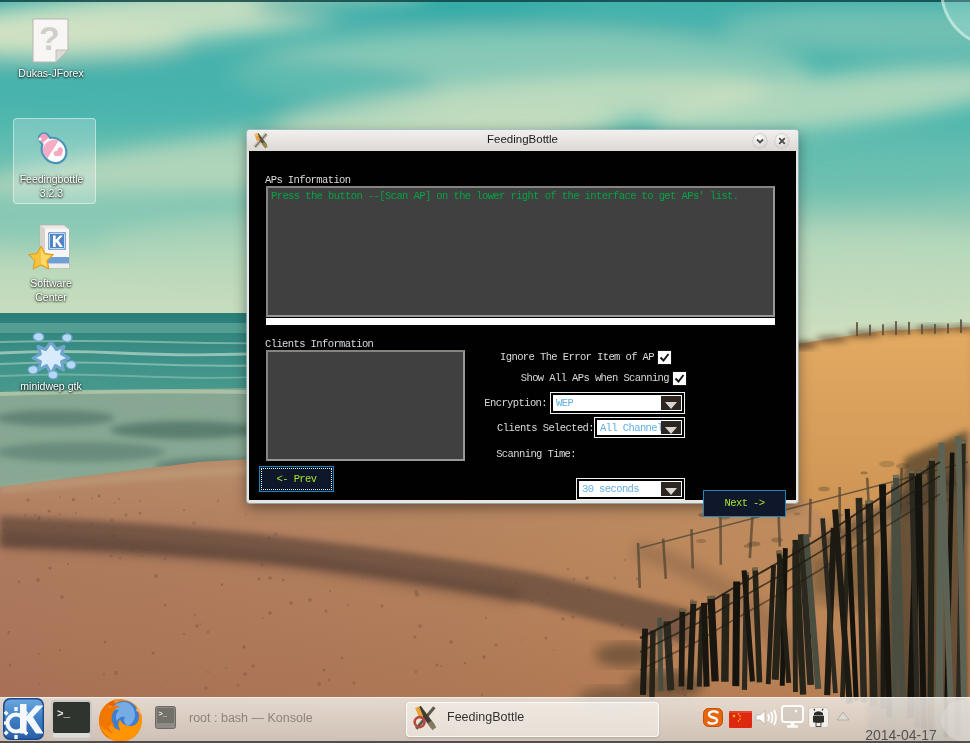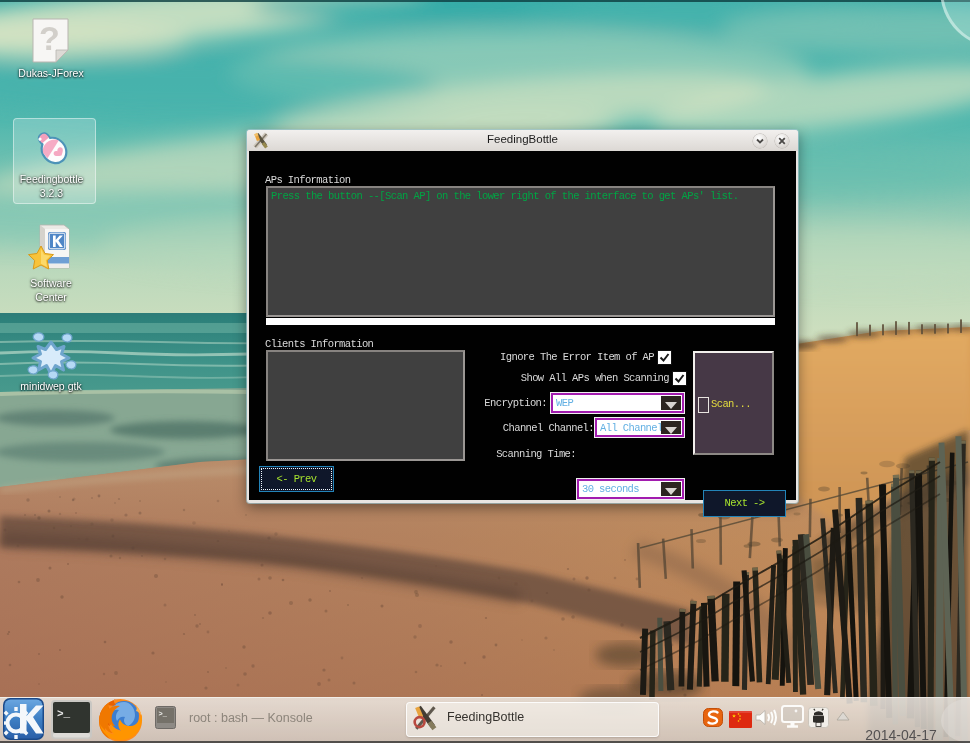--- a/index.html
+++ b/index.html
@@ -16,21 +16,21 @@
     background:linear-gradient(#f2f0ee,#dcd8d4);}
   #ttitle{position:absolute;left:0;right:0;top:3px;text-align:center;font-size:11.5px;color:#1c1c1c;}
   .tbtn{position:absolute;top:4px;width:14px;height:14px;border-radius:50%;
     background:radial-gradient(circle at 40% 30%,#ffffff,#dbd7d3 70%,#c9c5c1);
     box-shadow:0 0 0 .5px #b5b1ad; color:#4c4a48;text-align:center;}
   #client{position:absolute;left:2px;top:21px;width:547px;height:349px;background:#010101;}
   .mono{font-family:"Liberation Mono",monospace;font-size:10.5px;letter-spacing:-0.6px;color:#dadada;white-space:pre;}
   .sunk{position:absolute;background:#404040;border:2px solid;border-color:#878380 #9b9794 #9b9794 #878380;}
   .cb{position:absolute;width:13px;height:13px;background:#fff;border:1px solid #111;}
   .cb svg{position:absolute;left:0;top:0;}
-  .dd{position:absolute;background:#fff;border:2px solid #a21caf;box-shadow:0 0 0 1px #f0f0f0;}
+  .dd{position:absolute;background:#fff;border:2px solid #000000;box-shadow:0 0 0 1px #f0f0f0;}
   .ddtx{position:absolute;left:3px;top:2px;color:#63b0e3;}
   .ddbtn{position:absolute;right:1px;top:1px;bottom:1px;width:20px;background:#2c2520;}
   .ddbtn:before{content:"";position:absolute;left:4px;top:6px;border:6px solid transparent;border-top:7px solid #d8d4d0;}
   .btn{position:absolute;background:#0f172a;border:1px solid #2384b8;color:#a6e22e;
     font-family:"Liberation Mono",monospace;font-size:10.5px;letter-spacing:-0.6px;text-align:center;}
   
   #panel{position:absolute;left:0;top:697px;width:970px;height:46px;
     background:linear-gradient(rgba(236,230,223,.88),rgba(213,206,198,.85));
     border-top:1px solid rgba(250,248,245,.8);box-sizing:border-box;}
   #panel:after{content:"";position:absolute;left:0;bottom:0;width:100%;height:2px;background:rgba(40,40,40,.75);}
@@ -474,34 +474,29 @@
   <div class="cb" style="left:425px;top:241px;">
       <svg width="13" height="13">
         <path d="M2.5 6.5 L5.5 9.5 L10.5 3" fill="none" stroke="#1a1a1a" stroke-width="2"></path>
       </svg>
     </div>
   <div class="mono abs" style="left:237px;top:267px;width:63px;text-align:right;">Encryption:</div>
   <div class="dd" style="left:304px;top:263px;width:129px;height:16px;">
     <div class="ddtx mono">WEP</div>
       <div class="ddbtn"></div>
   </div>
-  <div class="mono abs" style="left:237px;top:292px;width:110px;text-align:right;">Channel Channel:</div>
+  <div class="mono abs" style="left:237px;top:292px;width:110px;text-align:right;">Clients Selected:</div>
   <div class="dd" style="left:348px;top:288px;width:85px;height:15px;">
     <div class="ddtx mono">All Channel</div>
       <div class="ddbtn"></div>
   </div>
   <div class="mono abs" style="left:237px;top:318px;width:92px;text-align:right;">Scanning Time:</div>
   <div class="dd" style="left:330px;top:313px;width:103px;height:16px;margin-top:36px;">
     <div class="ddtx mono">30 seconds</div>
       <div class="ddbtn"></div>
-  </div>
-  <div class="abs" style="left:446px;top:221px;width:77px;height:100px;background:#463846;
-    border:2px solid;border-color:#f2efec #8d8985 #8d8985 #f2efec;">
-    <div class="abs" style="left:3px;top:44px;width:9px;height:14px;border:1px solid #e8e4e0;"></div>
-    <div class="mono abs" style="left:16px;top:45px;color:#e3dc3e;">Scan...</div>
   </div>
   <div class="btn" style="left:12px;top:336px;width:73px;height:24px;line-height:24px;">
     &lt;- Prev
     <div class="abs" style="left:1px;top:1px;right:1px;bottom:1px;border:1px dotted #f0f8ff;"></div>
   </div>
   <div class="btn" style="left:456px;top:336px;width:81px;height:25px;line-height:25px;margin-top:24px;">Next -&gt;</div>
 </div>
 <div id="panel">
 
   <svg class="abs" style="left:2px;top:-1px;" width="43" height="44" viewBox="0 0 43 44">

